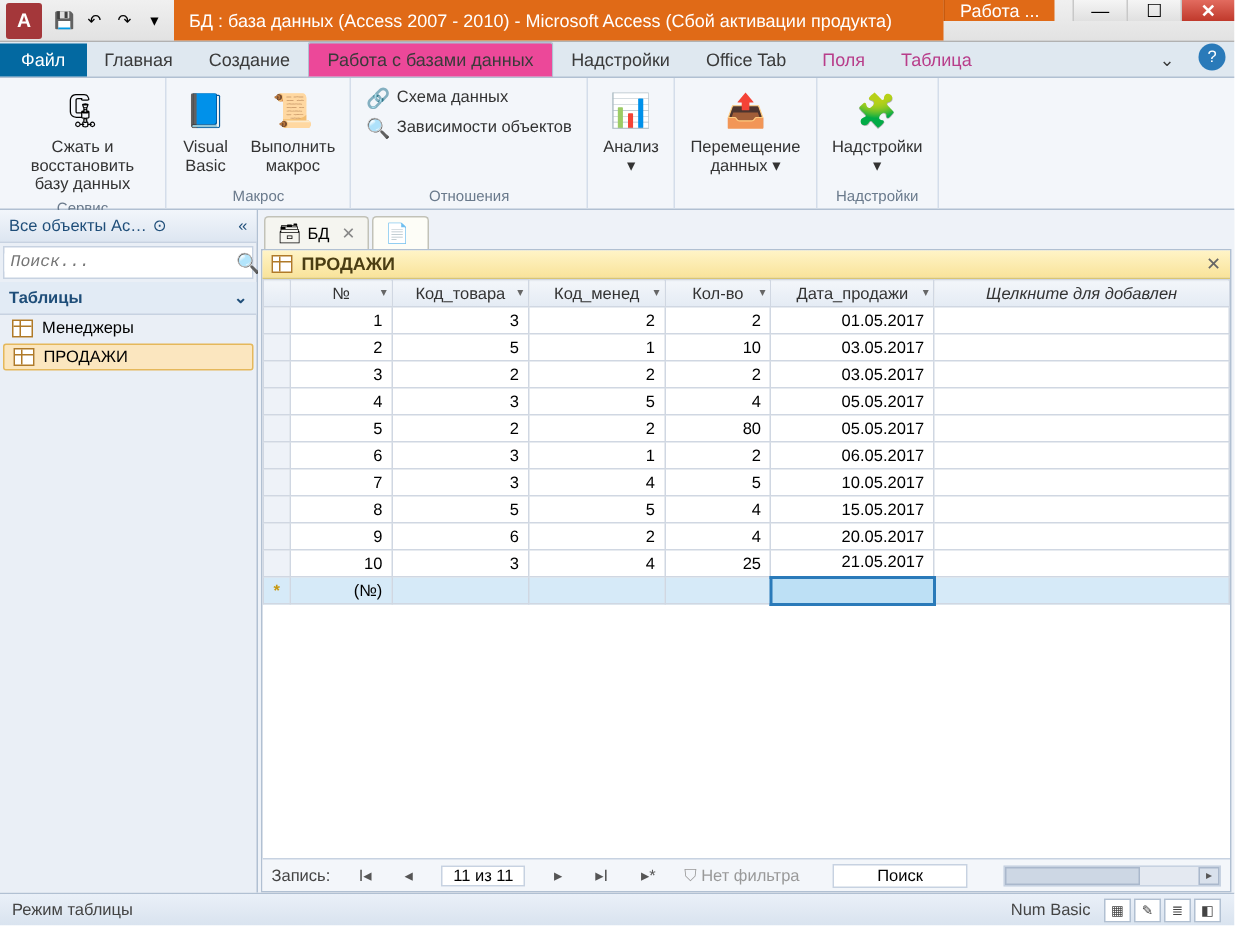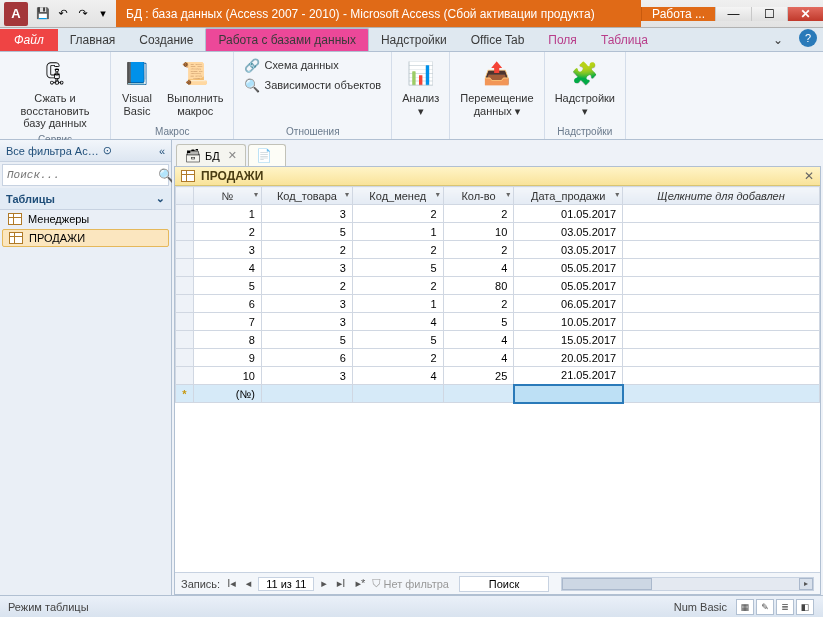--- a/index.html
+++ b/index.html
@@ -4,29 +4,29 @@
 <style>
   * { box-sizing: border-box; margin: 0; padding: 0; font-family: "Segoe UI", Tahoma, sans-serif; }
   body { width: 823px; height: 617px; background: #fff; overflow: hidden; font-size: 11px; }
 
   
   .titlebar { height: 28px; background: linear-gradient(#f0f0f0,#e2e2e2); display:flex; align-items:stretch; border-bottom:1px solid #b1b1b1; }
   .qat { display:flex; align-items:center; padding:0 4px; gap:2px; }
   .qat-icon { width:18px; height:18px; display:flex; align-items:center; justify-content:center; border-radius:2px; }
   .app-logo { width:24px; height:24px; background:#a4373a; color:#fff; font-weight:bold; display:flex; align-items:center; justify-content:center; border-radius:2px; margin-right:4px; font-size:13px; }
   .titlebar-title { flex:1; background:#e06a17; color:#fff; display:flex; align-items:center; padding:0 10px; font-size:12px; white-space:nowrap; overflow:hidden; }
-  .titlebar-right { display:flex; align-items:center; }
+  .titlebar-right { display:flex; align-items:flex-start;gap:12px; }
   .orange-tab { background:#e06a17; color:#fff; display:flex; align-items:center; padding:0 10px; font-size:12px; border-left:1px solid #c85a0e; }
   .win-btns { display:flex; }
   .win-btn { width:36px; display:flex; align-items:center; justify-content:center; border-left:1px solid #c8c8c8; background:linear-gradient(#f5f5f5,#e0e0e0); font-size:12px; }
   .win-close { background:linear-gradient(#e26b5f,#c0392b); color:#fff; font-weight:bold; }
 
   
   .ribbon-tabs { height:24px; background:#dfe8f0; display:flex; align-items:flex-end; border-bottom:1px solid #b1c0d2; }
-  .file-tab { background:#ef4444; color:#fff; padding:4px 14px; font-size:12px;font-style:italic; }
+  .file-tab { background:#0369a1; color:#fff; padding:4px 14px; font-size:12px; }
   .rtab { padding:4px 12px; font-size:12px; color:#3a3a3a; cursor:pointer; }
   .rtab.active { background:#ec4899; border:1px solid #b1c0d2; border-bottom:none; border-radius:2px 2px 0 0; }
   .rtab.pink { color:#b83d8a; }
   .rtab-spacer { flex:1; }
   .help-btn { width:18px; height:18px; border-radius:50%; background:#2a7ab9; color:#fff; margin:0 6px 3px 4px; display:flex; align-items:center; justify-content:center; font-size:11px; align-self:center; }
 
   
   .ribbon { height: 88px; background:#f3f6fa; border-bottom:1px solid #b1c0d2; display:flex; }
   .rgroup { border-right:1px solid #d4ddea; display:flex; flex-direction:column; align-items:center; justify-content:space-between; padding:4px 8px 2px; }
   .rgroup-row { display:flex; gap:10px; align-items:flex-start; }
@@ -71,21 +71,21 @@
   table.grid th { background:linear-gradient(#f3f6fa,#e4ebf4); font-weight:normal; color:#333; position:relative; text-align:center; }
   .col-dd { position:absolute; right:3px; top:3px; font-size:8px; color:#666; }
   .rowsel { width:18px; background:#eef2f8; text-align:center; color:#555; }
   .num-cell { text-align:right; }
   .new-row td { background:#d6eaf8; }
   .new-row .rowsel { color:#c79810; font-weight:bold; }
   .new-row .num-cell.sel { background:#bde0f5; border:2px solid #2a7ab9; }
   .add-col { color:#b5985a; font-style:italic; }
 
   
-  .recnav { height:22px; border-top:1px solid #c7d2e1; background:#f3f6fa; display:flex; align-items:center; gap:4px; padding:0 6px; font-size:11px; color:#444; }
+  .recnav { height:22px; border-top:1px solid #c7d2e1; background:#f3f6fa; display:flex; align-items:center; gap:16px; padding:0 6px; font-size:11px; color:#444; }
   .recnav .btn { padding:0 3px; cursor:pointer; color:#555; }
   .recnav input { width:56px; border:1px solid #c7d2e1; font-size:11px; padding:0 3px; text-align:center; }
   .recnav .nofilter { color:#999; display:flex; align-items:center; gap:3px; }
   .recnav .search { border:1px solid #c7d2e1; background:#fff; padding:0 4px; height:16px; margin-left:6px; width:90px; }
   .hscroll { flex:1; margin-left:8px; height:14px; background:#e4e9f1; border:1px solid #c7d2e1; position:relative; }
   .hscroll .thumb { position:absolute; left:0; width:90px; top:0; bottom:0; background:#cdd7e4; border:1px solid #aab8cc; }
   .hscroll .arrow { position:absolute; top:0; bottom:0; width:14px; background:#d9e1ec; border:1px solid #aab8cc; display:flex;align-items:center;justify-content:center;font-size:8px;color:#555; }
   .hscroll .arrow.l{left:0} .hscroll .arrow.r{right:0}
 
   
@@ -191,21 +191,21 @@
         </div>
       </div>
       <div class="rgroup-title">Надстройки</div>
     </div>
   </div>
 
 <div class="workspace">
 
   <div class="nav">
     <div class="nav-head">
-      <span>Все фильтра Ac…</span>
+      <span>Все объекты Ac…</span>
       <span style="margin-left:4px">⊙</span>
       <span class="nav-head-arrow">«</span>
     </div>
     <div class="nav-search">
       <input placeholder="Поиск..." style="">
       <span class="smico">🔍</span>
     </div>
     <div class="nav-group-head">
       <span>Таблицы</span>
       <span style="margin-left:auto">⌄</span>

